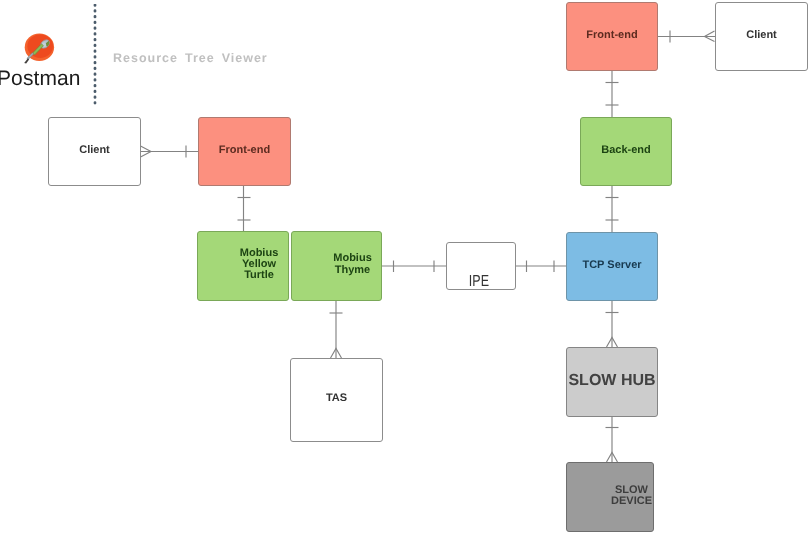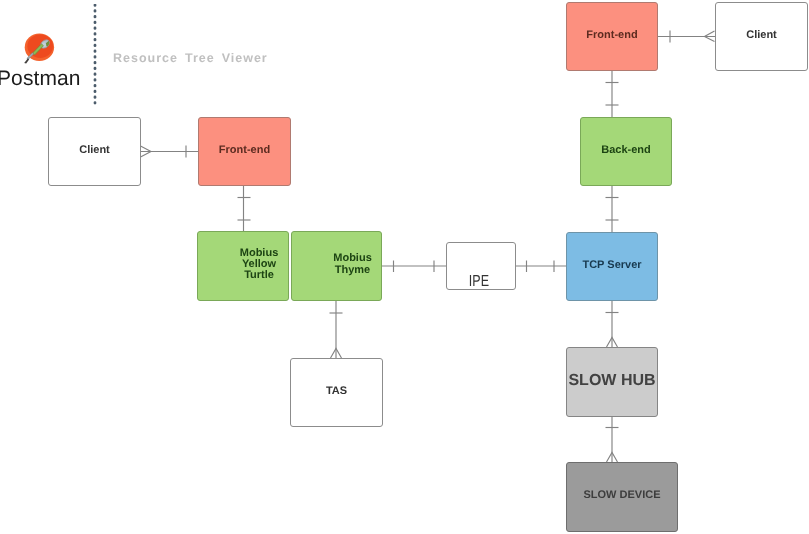--- a/index.html
+++ b/index.html
@@ -119,30 +119,30 @@
   <div class="node" id="n-client-left" style="left: 48px; top: 117px; width: 93px; height: 69px; font-size: 11px; background: rgb(255, 255, 255); border: 1.3px solid rgb(140, 140, 140); color: rgb(51, 51, 51);">
     <span>Client</span></div>
   <div class="node" id="n-frontend-left" style="left: 198px; top: 117px; width: 93px; height: 69px; font-size: 11px; background: rgb(252, 144, 127); border: 1.3px solid rgb(176, 122, 112); color: rgb(92, 43, 32);">
     <span>Front-end</span></div>
   <div class="node" id="n-mobius-yellow-turtle" style="left: 197px; top: 231px; width: 92px; height: 70px; font-size: 11px; background: rgb(164, 216, 120); border: 1.3px solid rgb(122, 168, 88); color: rgb(29, 68, 19);">
     <span>Mobius
 Yellow Turtle</span></div>
   <div class="node" id="n-mobius-thyme" style="left: 291px; top: 231px; width: 91px; height: 70px; font-size: 11px; background: rgb(164, 216, 120); border: 1.3px solid rgb(122, 168, 88); color: rgb(29, 68, 19);">
     <span>Mobius
 Thyme</span></div>
-  <div class="node" id="n-tas" style="left: 290px; top: 358px; width: 93px; height: 69px; font-size: 11px; background: rgb(255, 255, 255); border: 1.3px solid rgb(140, 140, 140); color: rgb(51, 51, 51);">
+  <div class="node" id="n-tas" style="left: 290px; top: 358px; width: 93px; height: 84px; font-size: 11px; background: rgb(255, 255, 255); border: 1.3px solid rgb(140, 140, 140); color: rgb(51, 51, 51);">
     <span>TAS</span></div>
   <div class="node" id="n-ipe" style="left: 446px; top: 242px; width: 70px; height: 48px; font-size: 16px; background: rgb(255, 255, 255); border: 1.3px solid rgb(140, 140, 140); color: rgb(51, 51, 51); align-items: flex-end;">
     <span>IPE</span></div>
   <div class="node" id="n-frontend-right" style="left: 566px; top: 2px; width: 92px; height: 69px; font-size: 11px; background: rgb(252, 144, 127); border: 1.3px solid rgb(176, 122, 112); color: rgb(92, 43, 32);">
     <span>Front-end</span></div>
   <div class="node" id="n-client-right" style="left: 715px; top: 2px; width: 93px; height: 69px; font-size: 11px; background: rgb(255, 255, 255); border: 1.3px solid rgb(140, 140, 140); color: rgb(51, 51, 51);">
     <span>Client</span></div>
   <div class="node" id="n-backend" style="left: 580px; top: 117px; width: 92px; height: 69px; font-size: 11px; background: rgb(164, 216, 120); border: 1.3px solid rgb(122, 168, 88); color: rgb(29, 68, 19);">
     <span>Back-end</span></div>
   <div class="node" id="n-tcp-server" style="left: 566px; top: 232px; width: 92px; height: 69px; font-size: 11px; background: rgb(125, 188, 228); border: 1.3px solid rgb(110, 148, 168); color: rgb(24, 57, 79);">
     <span>TCP Server</span></div>
   <div class="node" id="n-slow-hub" style="left: 566px; top: 347px; width: 92px; height: 70px; font-size: 16px; background: rgb(204, 204, 204); border: 1.3px solid rgb(133, 133, 133); color: rgb(66, 66, 66);">
     <span>SLOW HUB</span></div>
-  <div class="node" id="n-slow-device" style="left: 566px; top: 462px; width: 112px; height: 70px; font-size: 11px; background: rgb(155, 155, 155); border: 1.3px solid rgb(110, 110, 110); color: rgb(61, 61, 61);">
+  <div class="node" id="n-slow-device" style="left: 566px; top: 462px; width: 88px; height: 70px; font-size: 11px; background: rgb(155, 155, 155); border: 1.3px solid rgb(110, 110, 110); color: rgb(61, 61, 61); padding-left: 43px;">
     <span>SLOW DEVICE</span></div>
 
 </div>
 
 </body></html>

